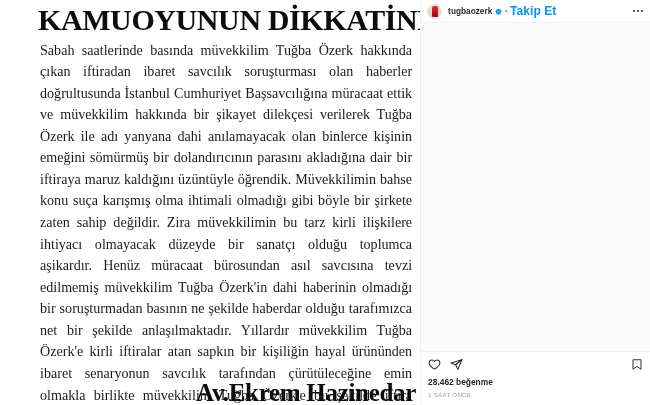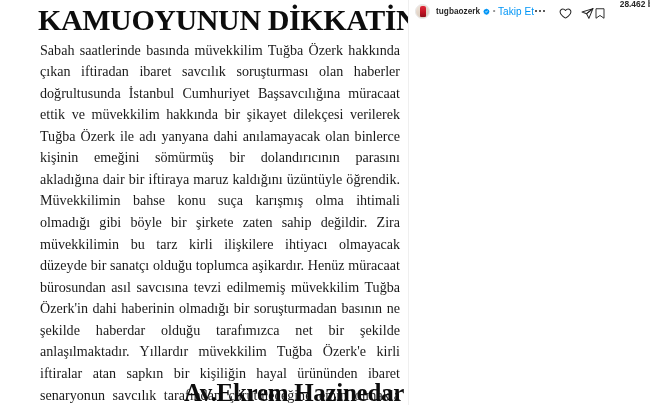--- a/index.html
+++ b/index.html
@@ -69,21 +69,21 @@
   }
 
   
   .ig-card {
     position: relative;
     width: 242px;
     height: 405px;
     background: #ffffff;
     border-left: 1px solid #efefef;
     display: flex;
-    flex-direction: row;
+    flex-direction: column;
   }
 
   .ig-header {
     display: flex;
     align-items: center;
     height: 22px;
     padding: 0 6px 0 6px;
     flex: none;
   }
 
@@ -130,22 +130,22 @@
   }
 
   .ig-dot {
     font-size: 8px;
     color: #8e8e8e;
     margin: 0 2.5px 0 3px;
     line-height: 1;
   }
 
   .ig-follow {
-    font-size: 10px;
-    font-weight: normal;
+    font-size: 12px;
+    font-weight: bold;
     color: #0095f6;
     cursor: pointer;
     letter-spacing: 0.05px;
   }
 
   .ig-more {
     margin-left: auto;
     display: flex;
     align-items: center;
     gap: 1.6px;

